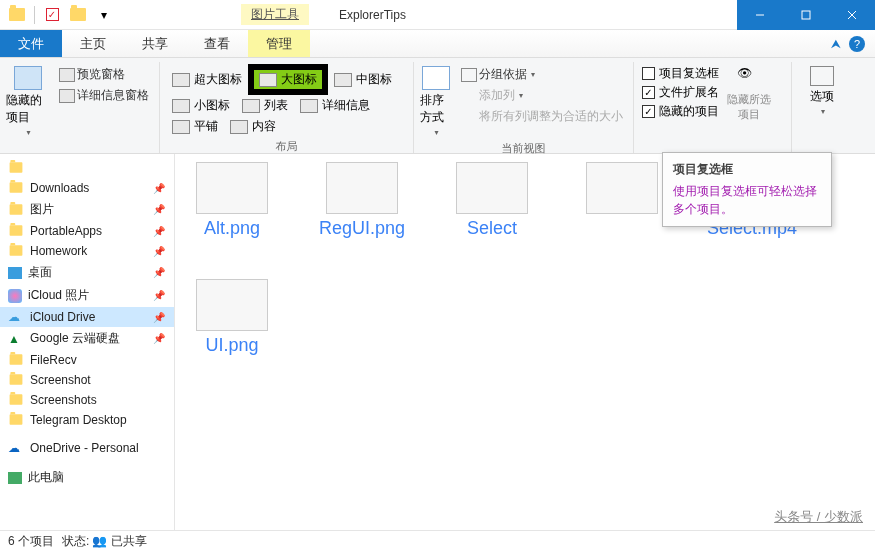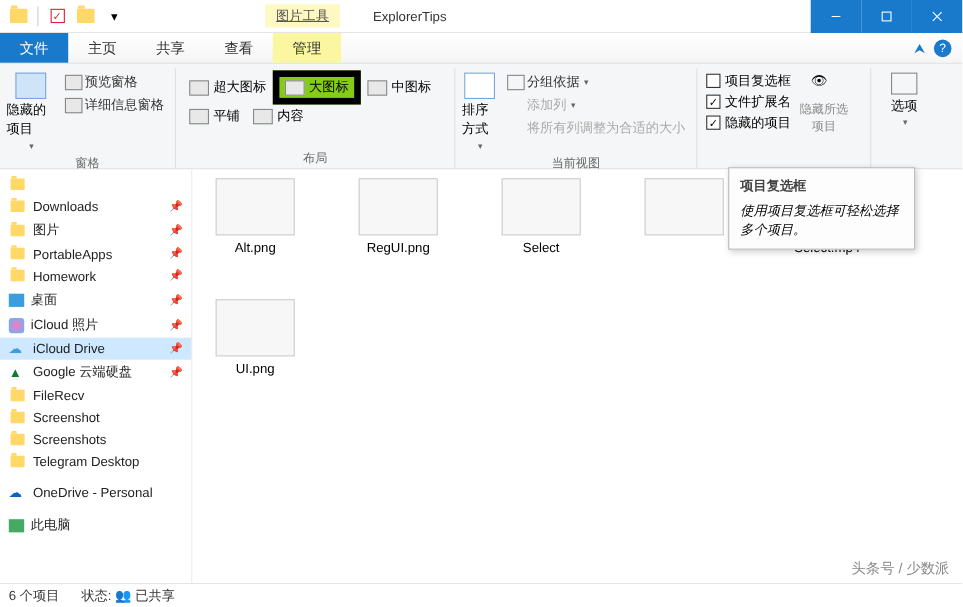--- a/index.html
+++ b/index.html
@@ -44,26 +44,26 @@
 .nav { width:175px; border-right:1px solid #e5e5e5; overflow:hidden; background:#fff; padding-top:4px;}
 .nav-item { display:flex; align-items:center; gap:6px; padding:3px 8px; font-size:12px; color:#222;}
 .nav-item .nav-ico { width:16px; height:14px; }
 .nav-item.sel { background:#cde8ff;}
 .pin { margin-left:auto; color:#888; font-size:10px;}
 .main { flex:1; position:relative; background:#fff; padding:8px 12px;}
 .files { display:flex; gap:40px; align-items:flex-start; flex-wrap:wrap;}
 .file-item { display:flex; flex-direction:column; align-items:center; width:90px; gap:4px;}
 .thumb { width:72px; height:52px; border:1px solid #ccc; background:#f7f7f7; position:relative;}
 .thumb.selected { outline:2px solid #1979ca; background:#deecf9; }
-.file-label { font-size:12px; color:#000000; text-align:center;}
+.file-label { font-size:18px; color:#3b82f6; text-align:center;}
 .tooltip { position:absolute; left:487px; top:-2px; width:170px; background:#fdfdfd; border:1px solid #b8b8b8; box-shadow:2px 2px 6px rgba(0,0,0,0.2); padding:8px 10px; font-size:12px;}
 .tooltip-title { font-weight:bold; color:#444; margin-bottom:4px;}
-.tooltip-body { color:#000000; line-height:1.5;font-style:italic;}
-.status { height:22px; border-top:1px solid #e5e5e5; display:flex; align-items:center; font-size:12px; padding:0 8px; gap:20px; color:#333;}
-.watermark { position:absolute; right:12px; bottom:26px; color:#888; font-size:13px;}
+.tooltip-body { color:#a21caf; line-height:1.5;}
+.status { height:22px; border-top:1px solid #e5e5e5; display:flex; align-items:center; font-size:12px; padding:0 8px; gap:8px; color:#333;}
+.watermark { position:absolute; right:12px; bottom:26px; color:#888; font-size:13px;text-decoration:underline;}
 .dropdown-caret { font-size:8px; color:#666; margin-left:2px;}
 .play-overlay { position:absolute; right:-4px; bottom:-4px; width:22px; height:22px; background:#ffc107; border-radius:3px; display:flex; align-items:center; justify-content:center; color:#333; font-size:10px;}
 </style>
 </head>
 <body>
 
 <div class="titlebar">
   <div class="qat">
     <div class="qat-icon">
         <div class="folder-icon"></div>
@@ -124,37 +124,50 @@
         <div class="smallrow">
             <span class="small-icon" style="background:#e8e8e8;border:1px solid #888;"></span>
             <span>预览窗格</span>
           </div>
         <div class="smallrow">
             <span class="small-icon" style="background:#e8e8e8;border:1px solid #888;"></span>
             <span>详细信息窗格</span>
           </div>
       </div>
     </div>
-    <div class="group-label">窗格</div>
   </div>
 
   <div class="group" style="width:254px;">
     <div class="group-body" style="flex-direction:column;gap:0;width:100%;">
       <div style="display:flex;">
         <div class="layout-item">
             <span class="li-icon"></span>
             <span>超大图标</span>
           </div>
         <div class="layout-item sel">
             <span class="li-icon"></span>
             <span>大图标</span>
           </div>
         <div class="layout-item">
             <span class="li-icon"></span>
             <span>中图标</span>
+          </div>
+      </div>
+      <div style="display:flex;">
+        <div class="layout-item">
+            <span class="li-icon"></span>
+            <span>小图标</span>
+          </div>
+        <div class="layout-item">
+            <span class="li-icon"></span>
+            <span>列表</span>
+          </div>
+        <div class="layout-item">
+            <span class="li-icon"></span>
+            <span>详细信息</span>
           </div>
       </div>
       <div style="display:flex;">
         <div class="layout-item">
             <span class="li-icon"></span>
             <span>平铺</span>
           </div>
         <div class="layout-item">
             <span class="li-icon"></span>
             <span>内容</span>

